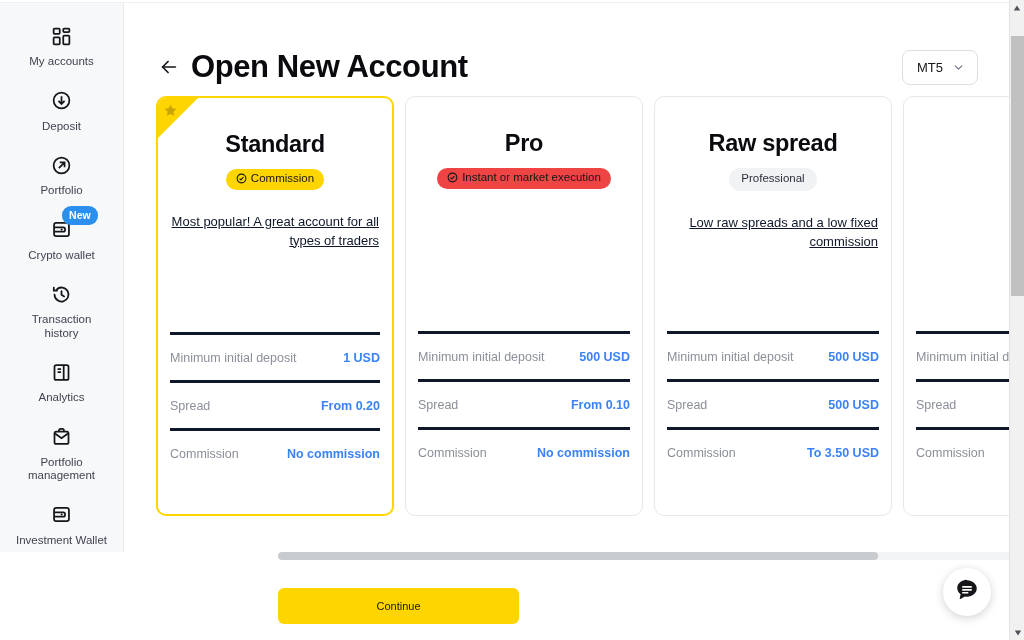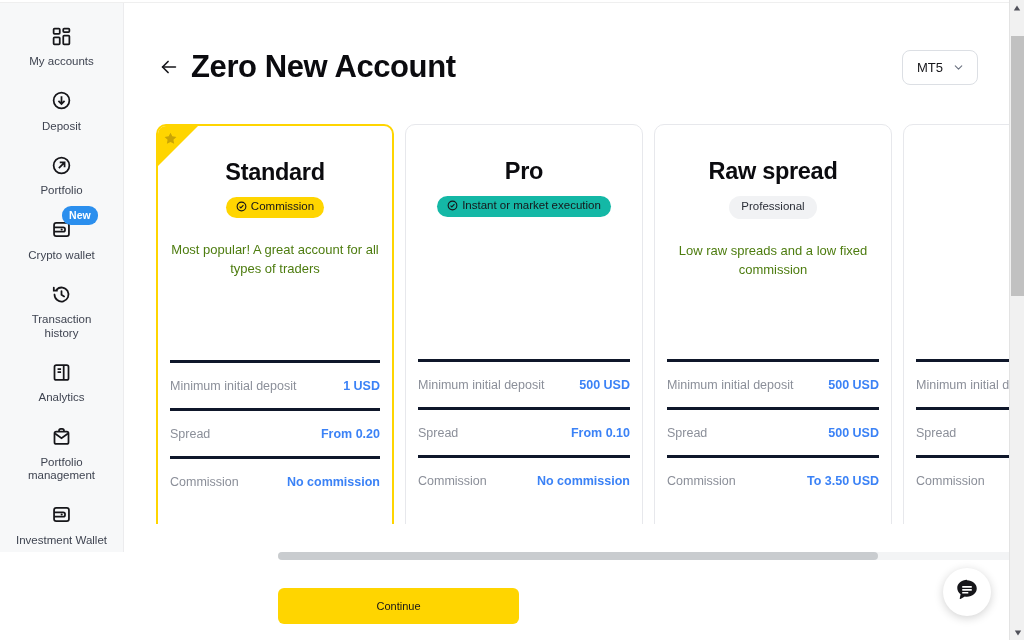--- a/index.html
+++ b/index.html
@@ -146,21 +146,20 @@
   .acct-card {
     position: relative;
     flex: 0 0 238px;
     width: 238px;
     height: 420px;
     background: #ffffff;
     border: 1px solid #e7e8ec;
     border-radius: 10px;
     overflow: hidden;
     cursor: pointer;
-    margin-top: 28px;
   }
 
   .acct-card.selected {
     border: 2px solid #ffd500;
   }
 
   .corner-ribbon {
     position: absolute;
     top: 0;
     left: 0;
@@ -197,30 +196,31 @@
     margin-top: 11px;
     border-radius: 12px;
     padding: 4px 10px 5px;
     font-size: 11.5px;
     line-height: 1;
     color: #16161a;
     white-space: nowrap;
   }
   .badge .badge-ic { display: flex; }
   .badge.yellow { background: #ffd500; }
-  .badge.green  { background: #14b8a6; }
+  .badge.green  { background: #ef4444; }
   .badge.grey   { background: #f1f2f4; color: #2b2f38; padding: 5px 12px 6px; }
 
   .card-desc {
     margin-top: 22px;
     padding: 0 13px;
     font-size: 13px;
     line-height: 19px;
-    color: #4d7c0f;
-    text-align: center;
+    color: #0f172a;
+    text-align: right;
+    text-decoration: underline;
   }
 
   .specs {
     position: absolute;
     left: 12px;
     right: 12px;
     top: 234px;
   }
 
   .spec-row {
@@ -436,21 +436,21 @@
 
   <main class="main">
 
     <div class="topbar">
       <span class="back-btn">
         <svg width="22" height="22" viewBox="0 0 24 24" fill="none" stroke="currentColor" stroke-width="1.8" stroke-linecap="round" stroke-linejoin="round">
           <path d="M19 12H5"></path>
             <path d="m11 18-6-6 6-6"></path>
         </svg>
       </span>
-      <h1 class="page-title">Zero New Account</h1>
+      <h1 class="page-title">Open New Account</h1>
 
       <span class="topbar-spacer"></span>
 
       <div class="platform-select">
         <span class="ps-label">MT5</span>
         <span class="ps-chev">
           <svg width="13" height="13" viewBox="0 0 24 24" fill="none" stroke="currentColor" stroke-width="2" stroke-linecap="round" stroke-linejoin="round">
             <path d="m6 9 6 6 6-6"></path>
           </svg>
         </span>

